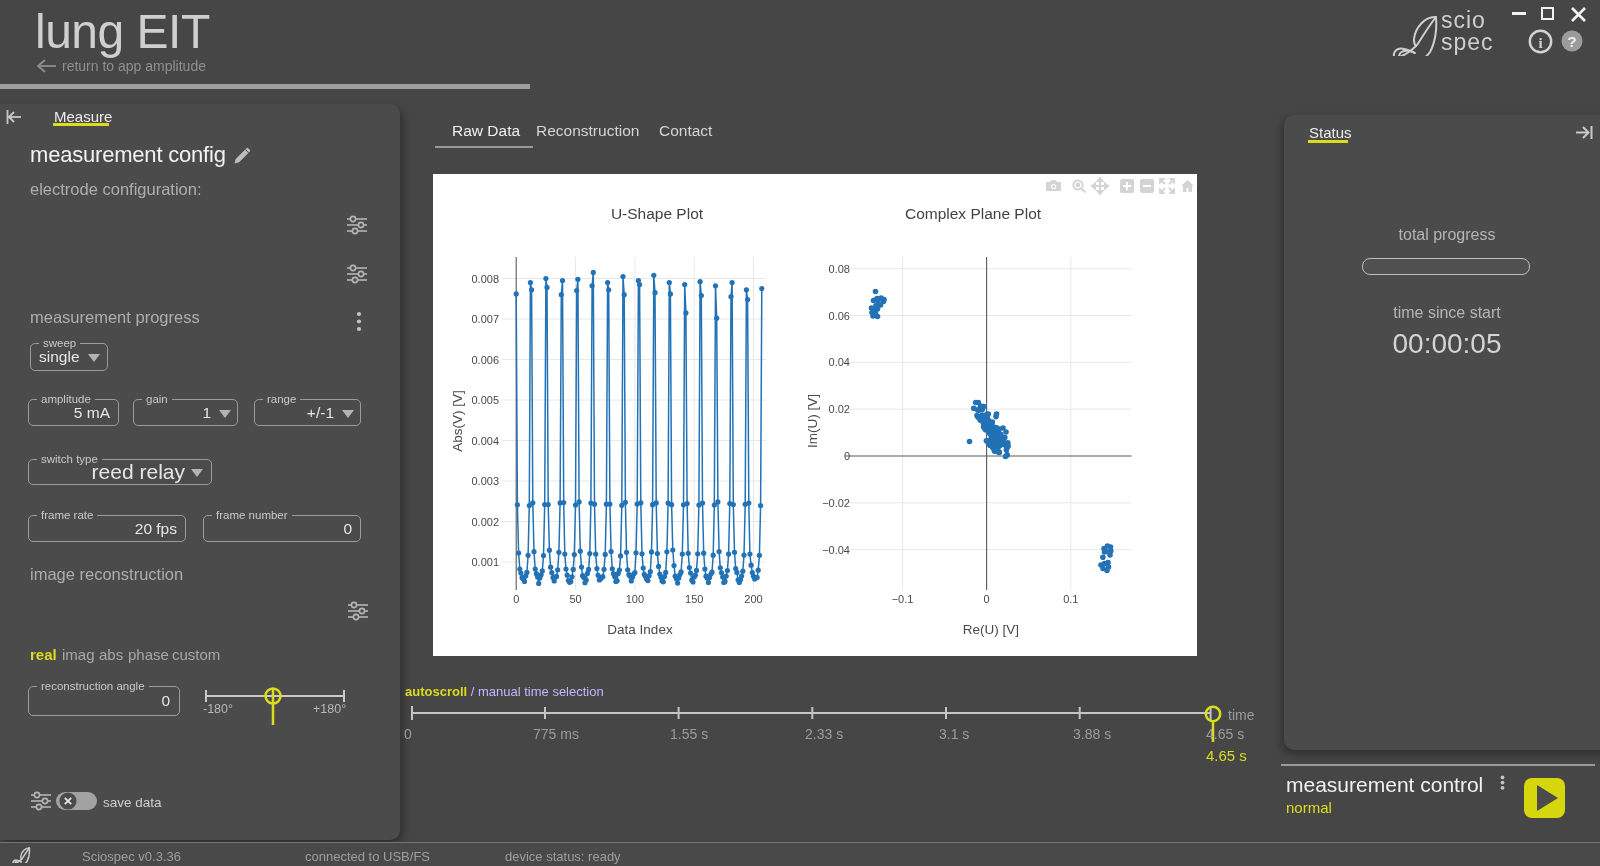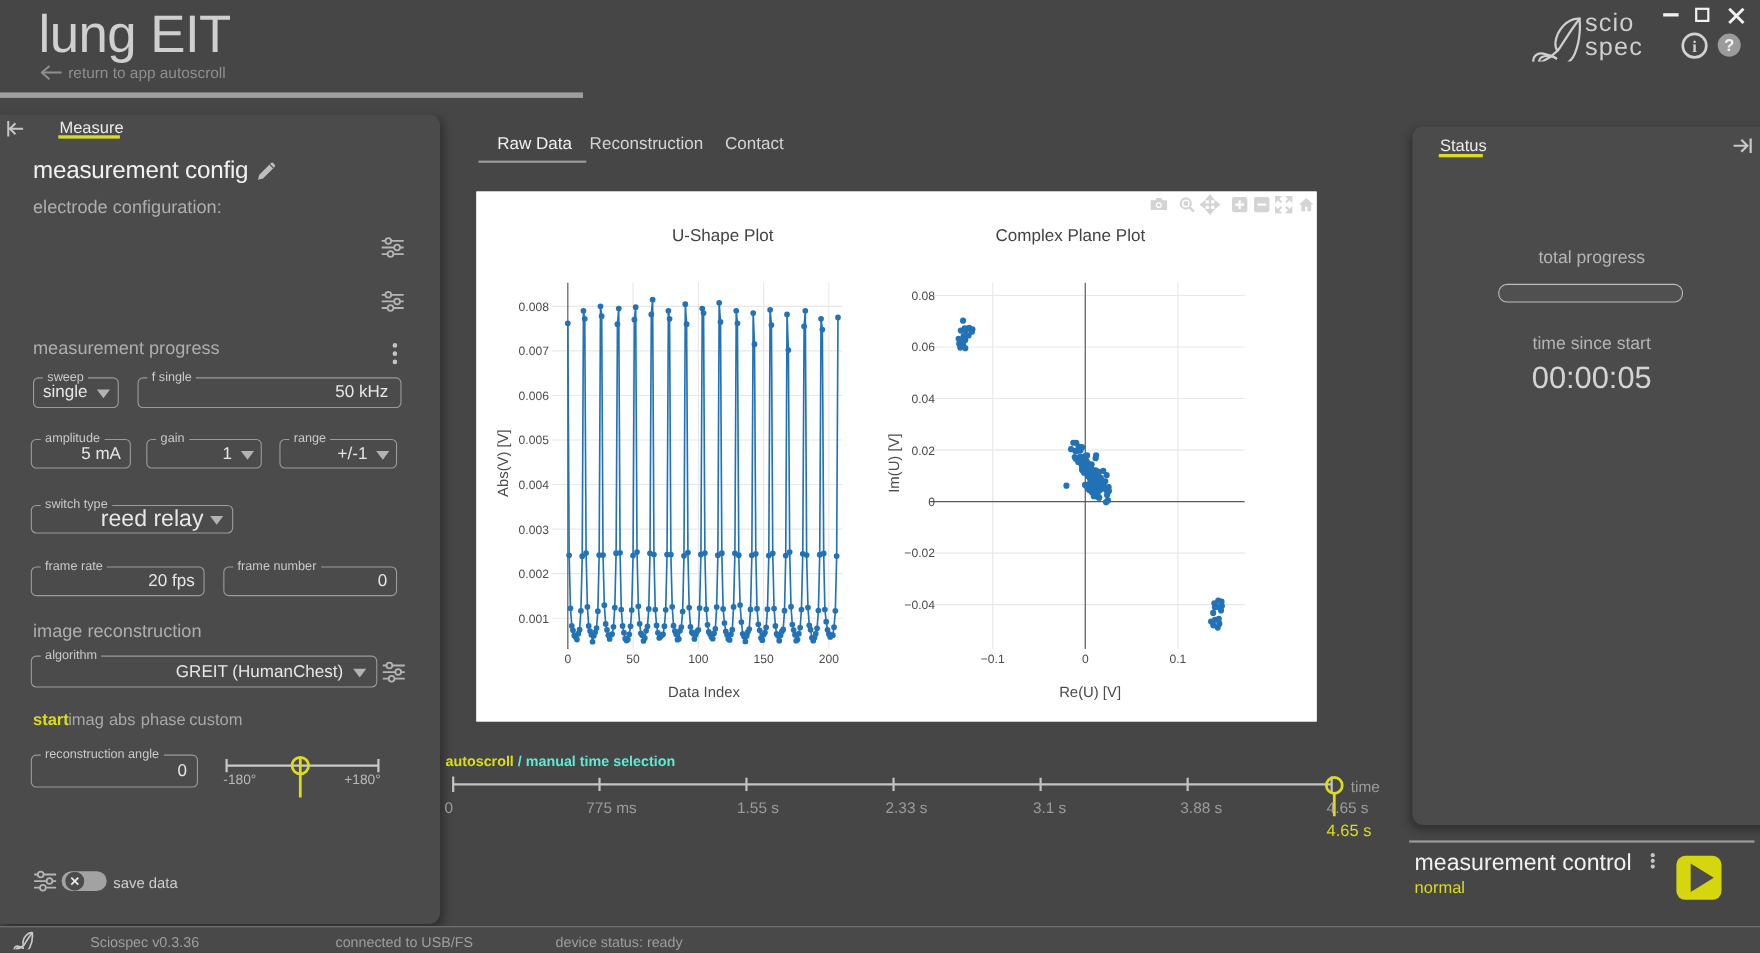--- a/index.html
+++ b/index.html
@@ -12,21 +12,21 @@
 .hd{position:absolute;color:#aeaeae;font-size:16.5px}
 </style></head>
 <body>
 <div class="abs" style="left:35px;top:4px;font-size:48px;letter-spacing:-0.5px;color:#cfcfcf">lung EIT</div>
 <svg class="abs" style="left:37px;top:59px" width="20" height="14" viewBox="0 0 20 14">
 <g stroke="#8f8f8f" stroke-width="1.8" fill="none">
       <line x1="1" y1="7" x2="19" y2="7"></line>
       <path d="M8 1 L1 7 L8 13"></path>
     </g>
   </svg>
-<div class="abs" style="left:62px;top:58px;font-size:14px;color:#8f8f8f">return to app autoscroll</div>
+<div class="abs" style="left:62px;top:58px;font-size:14px;color:#8f8f8f">return to app amplitude</div>
 <div class="abs" style="left:0;top:84px;width:530px;height:5px;background:#9e9e9e"></div>
 <svg class="abs" style="left:1391px;top:12px" width="52" height="44" viewBox="0 0 52 44" stroke="#cfcfcf" stroke-width="2">
     <g fill="none" stroke-linecap="round">
 <path d="M45 5 C41 10 33 22 28 30 C26.5 32.5 25.8 33.5 25 34 C20 39 13 43.5 7 45.5 C4 46.2 2.5 45.5 3 44.5"></path>
 <path d="M45 5 C34 4 24 16 23 27 C22.8 30 23.5 32.5 25 34"></path>
 <path d="M45 6 C46 16 44.5 30 39 40 C34 47.5 24 52 15 50 C8.5 48.5 6 43 10.5 40 C14 38 20 38.5 23.7 41"></path>
 <path d="M3 44.5 C2 39.5 6.5 35.5 12 36.8 C17 38 21.5 39.5 23.7 41"></path>
 </g>
   </svg>
 <div class="abs" style="left:1441px;top:9px;font-size:23px;line-height:22px;color:#cfcfcf;letter-spacing:1px">scio<br>spec</div>
@@ -89,24 +89,20 @@
         <circle cx="5" cy="4" r="2.1"></circle>
         <circle cx="5" cy="11.5" r="2.1"></circle>
         <circle cx="5" cy="19" r="2.1"></circle>
       </g>
     </svg>
 <div class="fs" style="left:30px;top:239px;width:78px;height:28px">
       <span class="lg">sweep</span>
       <span class="val" style="left:8px;font-size:15.5px">single</span>
       <span class="tri" style="right:7px"></span>
     </div>
-<div class="fs" style="left:125px;top:239px;width:240px;height:28px">
-      <span class="lg">f single</span>
-      <span class="val" style="right:11px;font-size:15.5px">50 kHz</span>
-    </div>
 <div class="fs" style="left:28px;top:295px;width:91px;height:27px">
       <span class="lg">amplitude</span>
       <span class="val" style="right:8px;font-size:15.5px">5 mA</span>
     </div>
 <div class="fs" style="left:133px;top:295px;width:105px;height:27px">
       <span class="lg">gain</span>
       <span class="val" style="right:26px;font-size:15.5px">1</span>
       <span class="tri" style="right:6px"></span>
     </div>
 <div class="fs" style="left:254px;top:295px;width:107px;height:27px">
@@ -121,36 +117,31 @@
     </div>
 <div class="fs" style="left:28px;top:411px;width:158px;height:27px">
       <span class="lg">frame rate</span>
       <span class="val" style="right:8px;font-size:15.5px">20 fps</span>
     </div>
 <div class="fs" style="left:203px;top:411px;width:158px;height:27px">
       <span class="lg">frame number</span>
       <span class="val" style="right:8px;font-size:15.5px">0</span>
     </div>
 <div class="hd" style="left:30px;top:461px">image reconstruction</div>
-<div class="fs" style="left:28px;top:492px;width:315px;height:29px">
-      <span class="lg">algorithm</span>
-      <span class="val" style="right:30px;font-size:15.5px">GREIT (HumanChest)</span>
-      <span class="tri" style="right:9px"></span>
-    </div>
 <svg style="position:absolute;left:347px;top:497px" width="22.0" height="20.0" viewBox="0 0 22 20">
 <g stroke="#b5b5b5" stroke-width="1.6" fill="#4b4b4b">
 <line x1="1" y1="4" x2="21" y2="4"></line>
         <circle cx="7" cy="4" r="2.6"></circle>
 <line x1="1" y1="10" x2="21" y2="10"></line>
         <circle cx="15" cy="10" r="2.6"></circle>
 <line x1="1" y1="16" x2="21" y2="16"></line>
         <circle cx="9" cy="16" r="2.6"></circle>
 </g>
     </svg>
-<div class="abs" style="left:30px;top:542px;font-size:15px;color:#dcdc1e;font-weight:bold">start</div>
+<div class="abs" style="left:30px;top:542px;font-size:15px;color:#dcdc1e;font-weight:bold">real</div>
 <div class="abs" style="left:62px;top:542px;font-size:15px;color:#a8a8a8">imag</div>
 <div class="abs" style="left:99px;top:542px;font-size:15px;color:#a8a8a8">abs</div>
 <div class="abs" style="left:128px;top:542px;font-size:15px;color:#a8a8a8">phase</div>
 <div class="abs" style="left:172px;top:542px;font-size:15px;color:#a8a8a8">custom</div>
 <div class="fs" style="left:28px;top:582px;width:152px;height:30px">
       <span class="lg">reconstruction angle</span>
       <span class="val" style="right:9px;font-size:15.5px">0</span>
     </div>
 <svg class="abs" style="left:203px;top:580px" width="145" height="44" viewBox="0 0 145 44">
 <g stroke="#c9c9c9" stroke-width="2">
@@ -640,21 +631,21 @@
 <g stroke="#d4d4d4" stroke-width="1.8" fill="#d4d4d4">
         <path d="M728 6 l4 4 M740 6 l-4 4 M728 18 l4-4 M740 18 l-4-4" fill="none"></path>
         <path d="M727 5 h3.5 l-3.5 3.5 z"></path>
         <path d="M741 5 h-3.5 l3.5 3.5 z"></path>
         <path d="M727 19 h3.5 l-3.5-3.5 z"></path>
         <path d="M741 19 h-3.5 l3.5-3.5 z"></path>
       </g>
 <path d="M748 12 l6.5-6 6.5 6 h-2 v6 h-3.5 v-4 h-2 v4 h-3.5 v-6 z" fill="#d4d4d4"></path>
 </svg>
   </div>
-<div class="abs" style="left:405px;top:684px;font-size:13px;color:#dcdc1e;font-weight:bold">autoscroll <span style="color:#5eead4;font-weight:bold">/ manual time selection</span></div>
+<div class="abs" style="left:405px;top:684px;font-size:13px;color:#dcdc1e;font-weight:bold">autoscroll <span style="color:#c4b5fd;font-weight:normal">/ manual time selection</span></div>
 <svg class="abs" style="left:400px;top:700px" width="860" height="66" viewBox="0 0 860 66">
     <g stroke="#c4c4c4" stroke-width="2">
       <line x1="12" y1="13" x2="810.5999999999999" y2="13"></line>
       <line x1="12" y1="6" x2="12" y2="20"></line>
       <line x1="145" y1="7" x2="145" y2="19"></line>
       <line x1="278.6" y1="7" x2="278.6" y2="19"></line>
       <line x1="412.29999999999995" y1="7" x2="412.29999999999995" y2="19"></line>
       <line x1="546" y1="7" x2="546" y2="19"></line>
       <line x1="679.7" y1="7" x2="679.7" y2="19"></line>
       <line x1="810.5999999999999" y1="6" x2="810.5999999999999" y2="20"></line>

